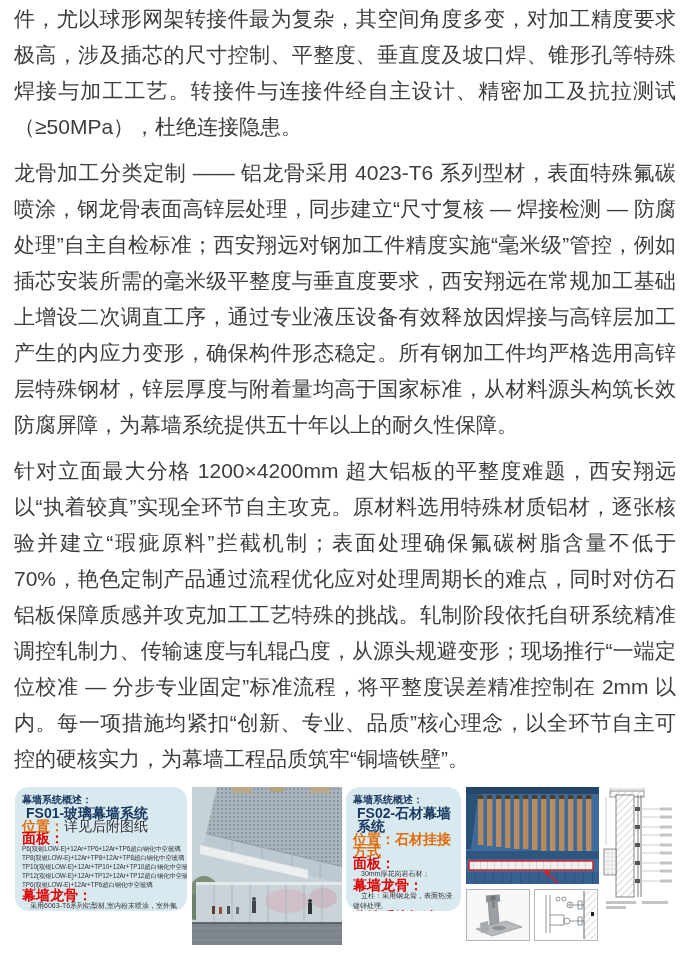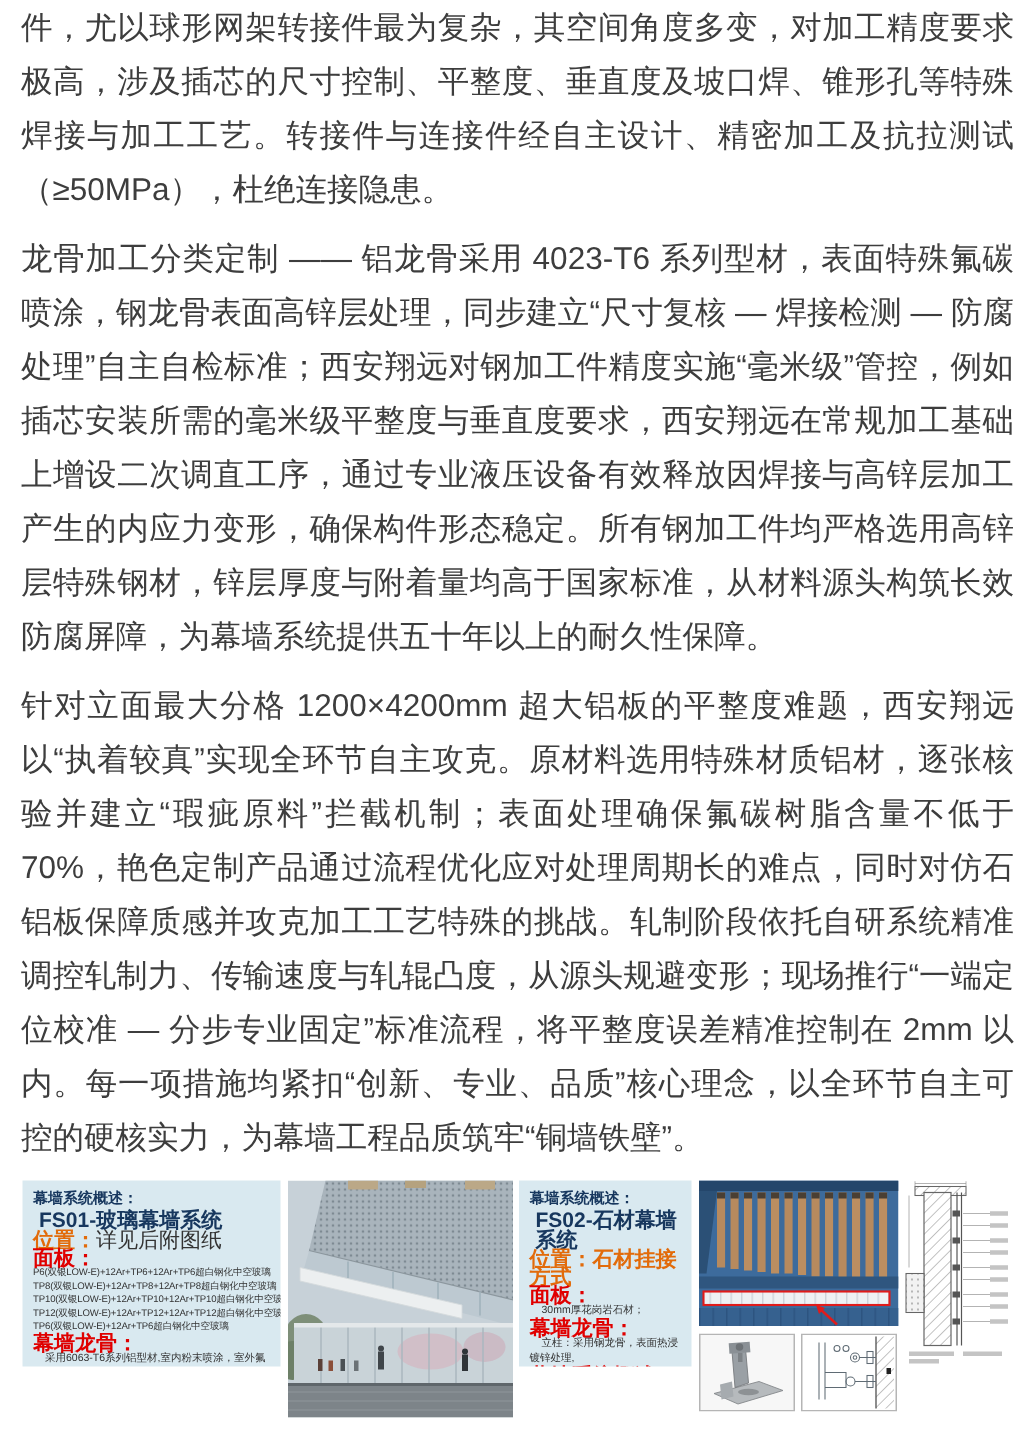--- a/index.html
+++ b/index.html
@@ -14,21 +14,21 @@
   }
   .article{padding:1px 14px 0;}
   .para{
     font-size:21px;line-height:36px;color:var(--text);
     text-align:justify;margin:0 0 10px;
   }
   
   .figures{display:flex;align-items:flex-start;padding:0 15px;margin-top:8px;}
   .spec-panel{
     background:var(--panel-bg);height:124px;padding:6px 5px 8px 7px;
-    overflow:hidden;flex:none;
+    overflow:hidden;flex:none;border-radius:14px;
   }
   .panel-title{font-size:10px;font-weight:bold;color:var(--navy);line-height:14px;}
   .panel-subtitle{font-size:14px;font-weight:bold;color:var(--navy);line-height:13px;padding-left:4px;}
   .panel-line{font-size:14px;line-height:12px;color:#333;}
   .lbl-orange{color:var(--orange);font-weight:bold;}
   .lbl-red{color:var(--red);font-weight:bold;margin-top:16px;}
   .lbl-blue{color:var(--blue);font-weight:bold;}
   .spec-glass{font-size:6.4px;line-height:9px;color:#333;white-space:nowrap;letter-spacing:-0.1px;}
   .panel-body{font-size:7px;line-height:10px;color:#333;text-indent:8px;}
   .panel-body2{font-size:7px;line-height:10px;color:#333;}

